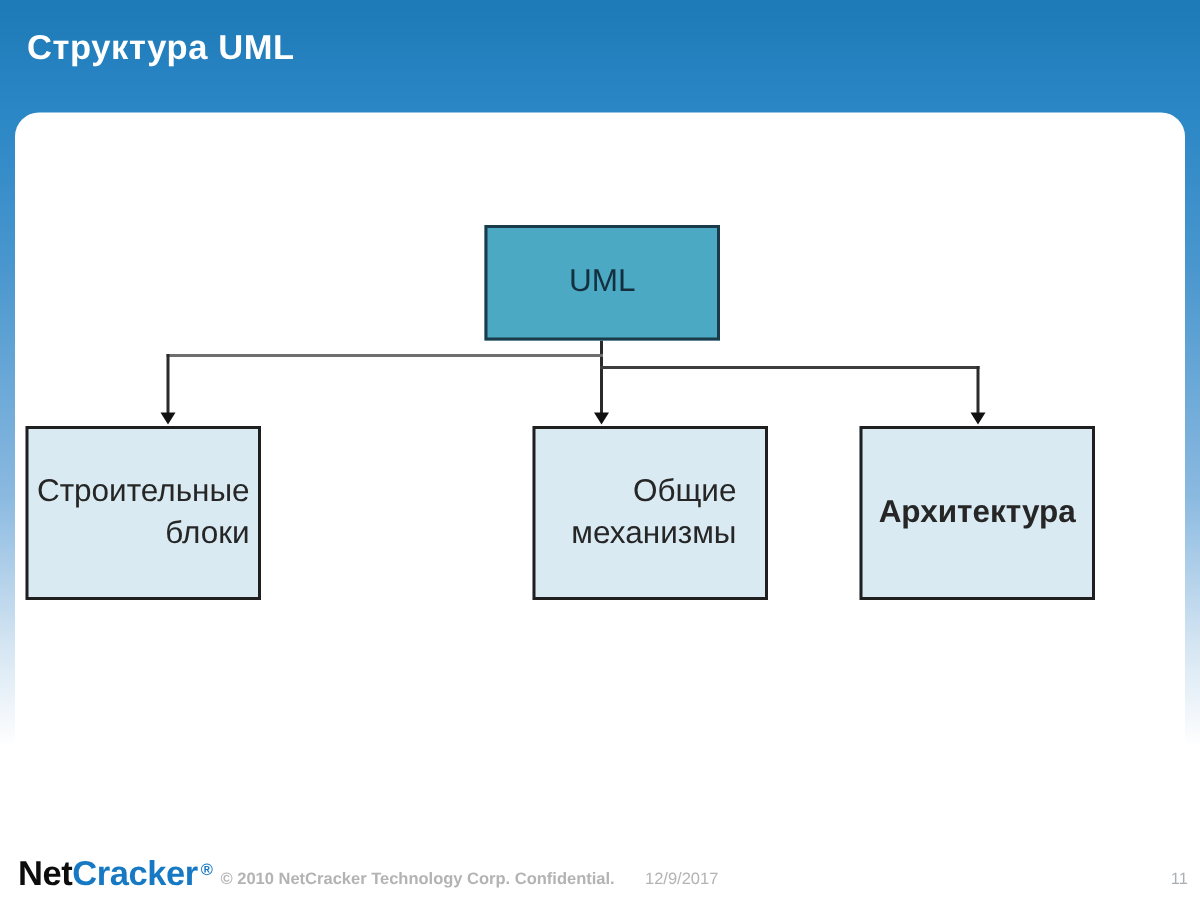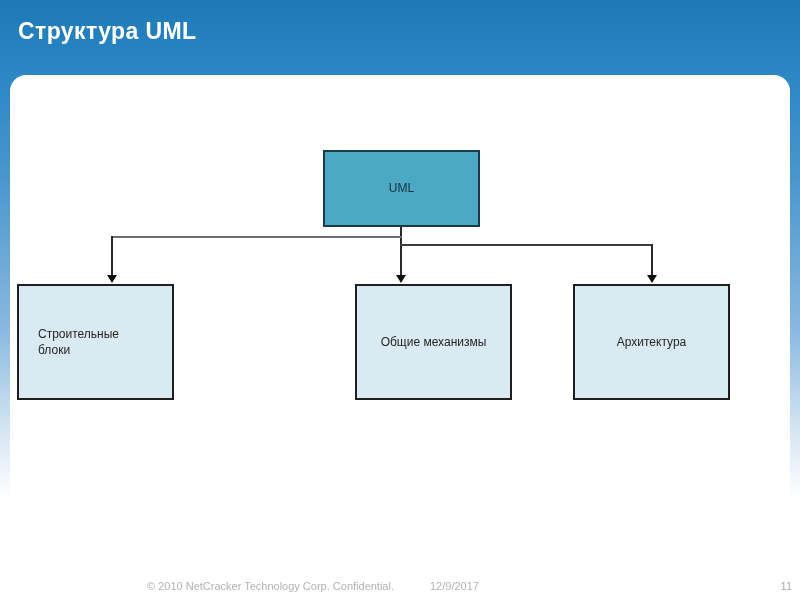--- a/index.html
+++ b/index.html
@@ -24,34 +24,34 @@
   .content-panel {
     position: absolute; left: 10px; top: 75px;
     width: 780px; height: 470px;
     background: #ffffff;
     border-radius: 16px;
   }
   
   .node {
     position: absolute; box-sizing: border-box;
     display: flex; align-items: center; justify-content: center;
-    text-align: left; font-size: 12px; line-height: 1.35;
+    text-align: right; font-size: 21px; line-height: 1.35;
   }
   .root-node {
     left: 323px; top: 150px; width: 157px; height: 77px;
     background: #4ba9c3; border: 2px solid #1b3a4a; color: #14303f;
   }
   .child-node {
     width: 157px; height: 116px;
     background: #d9eaf2; border: 2px solid #1f1f1f; color: #262626;
     padding: 0 19px;
   }
   .child-left  { left: 17px;  top: 284px; }
   .child-mid   { left: 323px; top: 284px; margin-left: 32px; }
-  .child-right { left: 573px; top: 284px; }
+  .child-right { left: 573px; top: 284px; font-weight: bold; }
   
   .conn { position: absolute; background: #2b2b2b; }
   .conn-center-v { left: 400px; top: 227px; width: 2px; height: 50px; }
   .conn-left-h   { left: 111px; top: 236px; width: 291px; height: 2px; background: #6e6e6e; }
   .conn-left-v   { left: 111px; top: 236px; width: 2px; height: 41px; }
   .conn-right-h  { left: 400px; top: 244px; width: 253px; height: 2px; background: #3d3d3d; }
   .conn-right-v  { left: 651px; top: 244px; width: 2px; height: 33px; }
   .arrowhead {
     position: absolute; width: 0; height: 0;
     border-left: 5px solid transparent;
@@ -70,21 +70,21 @@
   .logo-net { color: #0d0d0d; }
   .logo-cracker { color: #1779c4; }
   .logo-reg {
     font-size: 11px; color: #1779c4; font-weight: bold;
     vertical-align: 7px; margin-left: 2px;
   }
   .footer-text {
     position: absolute; top: 580px;
     font-size: 11px; color: #b3b3b3; white-space: nowrap;
   }
-  .copyright { left: 147px; }
+  .copyright { left: 147px; font-weight: bold; }
   .slide-date { left: 430px; text-align: right; }
   .page-number { left: auto; right: 8px; color: #a9afb4; }
 </style>
 </head>
 <body>
 
 <div class="slide">
 
   <div class="slide-title">Структура UML</div>
 
@@ -108,18 +108,19 @@
   </div>
 
   <div class="node child-node child-mid">
     <span>Общие механизмы</span>
   </div>
 
   <div class="node child-node child-right">
     <span>Архитектура</span>
   </div>
 
+  <div class="logo"><span class="logo-net">Net</span><span class="logo-cracker">Cracker</span><span class="logo-reg">®</span></div>
 
   <div class="footer-text copyright">© 2010 NetCracker Technology Corp. Confidential.</div>
   <div class="footer-text slide-date">12/9/2017</div>
   <div class="footer-text page-number">11</div>
 
 </div>
 
 </body></html>

